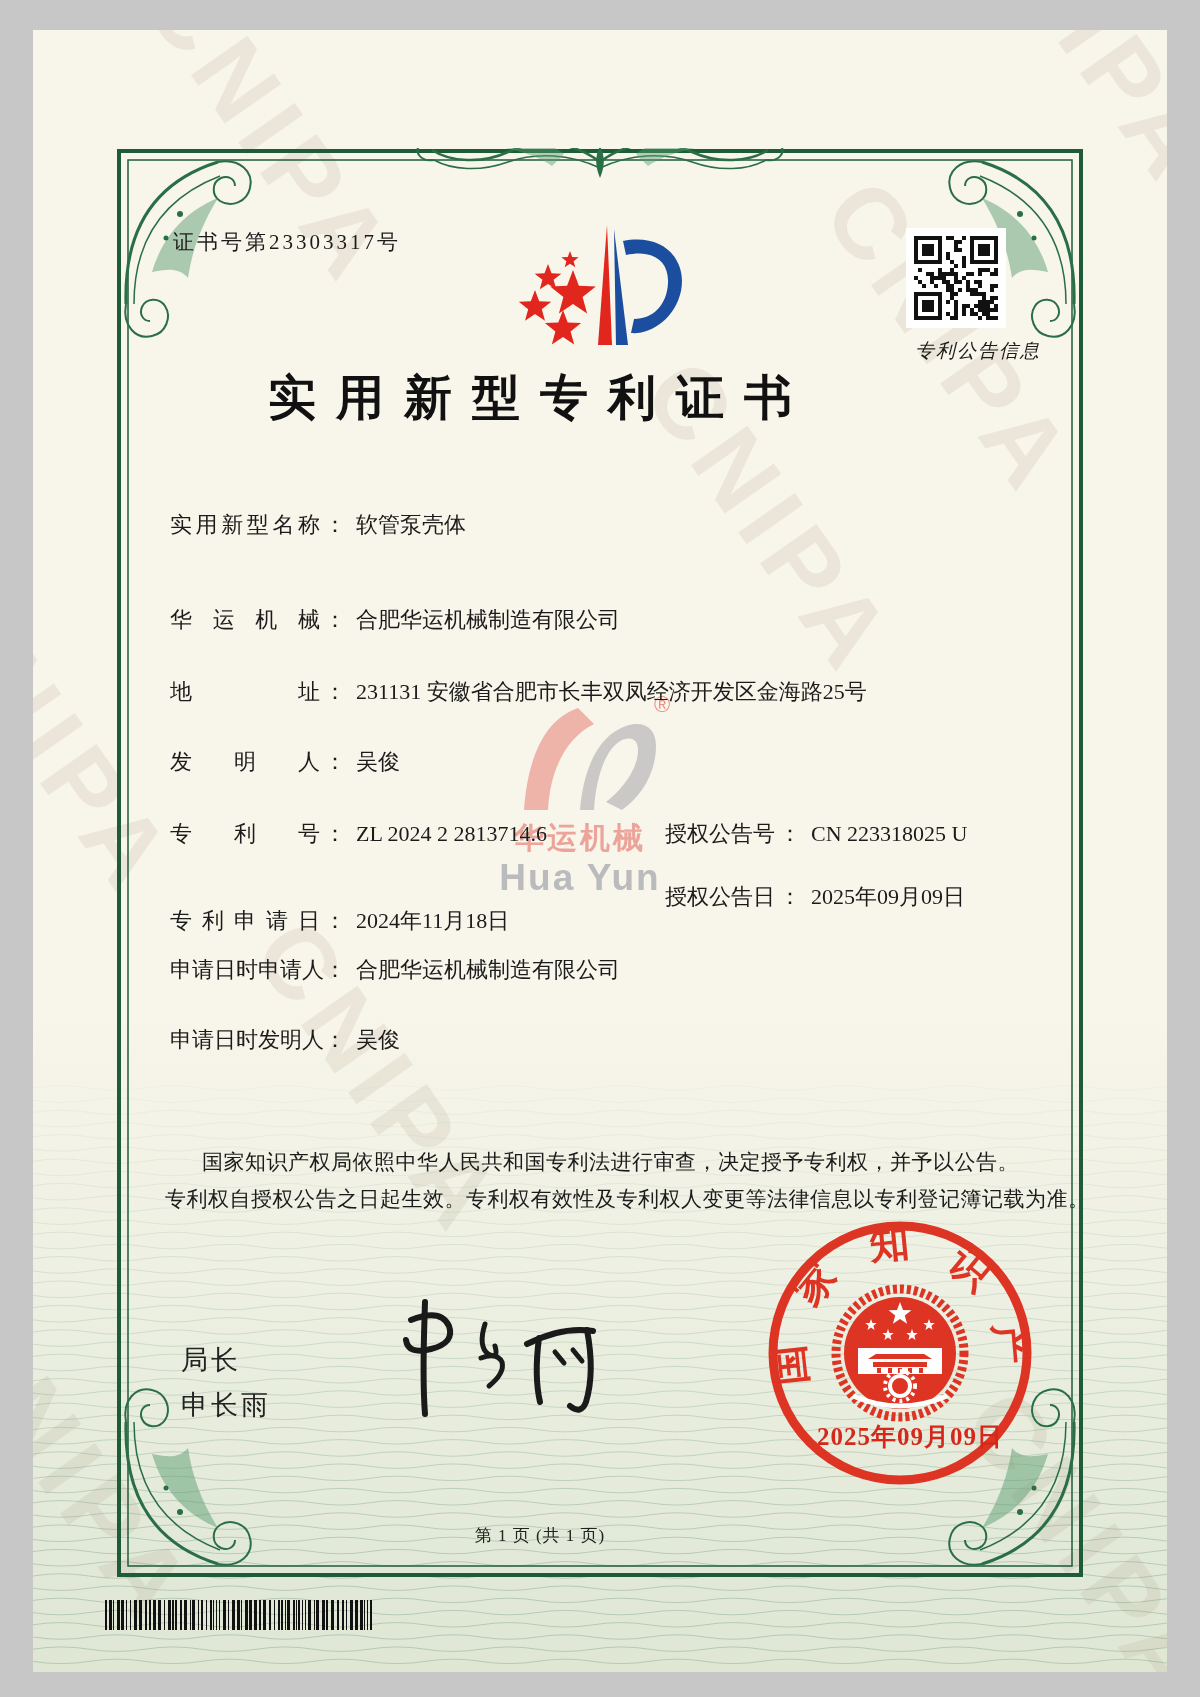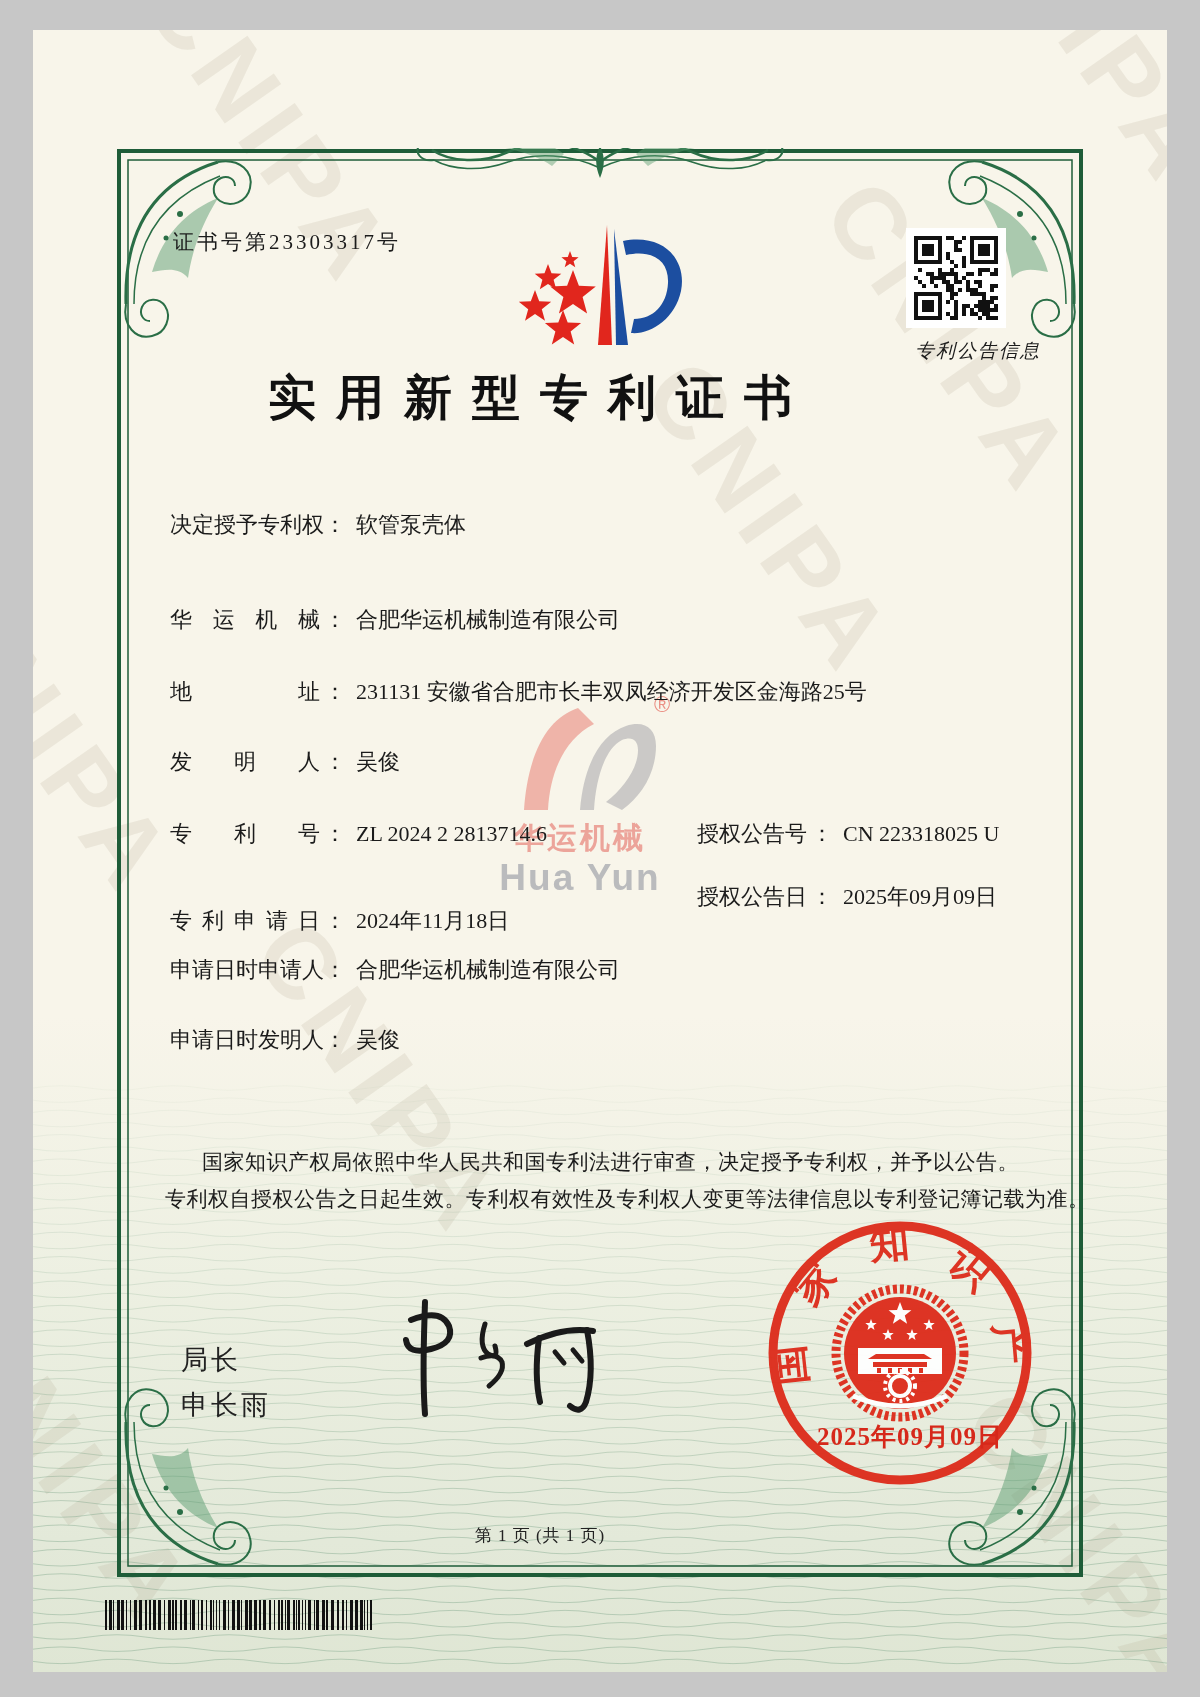--- a/index.html
+++ b/index.html
@@ -33,21 +33,21 @@
   .qr-caption{
     position:absolute;left:838px;top:308px;width:170px;text-align:right;
     font-size:19px;letter-spacing:2px;color:#1b1b1b;font-style:italic;
   }
   .title{
     position:absolute;left:0;top:336px;width:994px;text-align:center;
     font-size:48px;font-weight:bold;letter-spacing:20px;text-indent:20px;color:#111;
   }
   .row{position:absolute;font-size:22px;color:#1b1b1b;white-space:nowrap;}
   .lbl{display:inline-block;width:150px;text-align:justify;text-align-last:justify;vertical-align:bottom;}
-  .lbl.nat{width:auto;text-align-last:auto;margin-left:32px;}
+  .lbl.nat{width:auto;text-align-last:auto;}
   .colon{margin:0 10px 0 4px;}
   .para{position:absolute;font-size:21px;letter-spacing:0.5px;color:#1b1b1b;white-space:nowrap;}
   .director{
     position:absolute;left:148px;
     font-family:"Liberation Sans","DejaVu Sans",sans-serif;
     font-size:27px;color:#222;letter-spacing:3px;
   }
   .sig-svg{position:absolute;left:348px;top:1262px;}
   .seal-svg{position:absolute;left:722px;top:1178px;opacity:.95;}
   .seal-date{
@@ -315,21 +315,21 @@
     <svg class="glyph" width="160" height="130" viewBox="0 0 160 130">
       <path d="M10,120 C14,62 34,28 64,18 L80,34 C52,48 36,80 34,120 Z" fill="rgba(224,60,50,0.35)"></path>
       <path d="M66,120 C70,72 88,44 112,36 C130,30 142,38 142,56 C142,82 128,106 108,120 L92,112 C110,98 124,78 124,60 C124,50 118,46 108,50 C92,58 82,86 80,120 Z" fill="rgba(140,140,150,0.42)"></path>
       <text x="140" y="22" font-size="22" fill="rgba(224,60,50,0.55)" font-family="Liberation Sans, sans-serif">®</text>
     </svg>
     <div class="brand-cn">华运机械</div>
     <div class="brand-en">Hua Yun</div>
   </div>
 
   <div class="row" style="left:137px;top:480px;">
-    <span class="lbl">决定授予专利权</span><span class="colon">：</span><span class="val">软管泵壳体</span>
+    <span class="lbl">实用新型名称</span><span class="colon">：</span><span class="val">软管泵壳体</span>
   </div>
   <div class="row" style="left:137px;top:575px;">
     <span class="lbl">华运机械</span><span class="colon">：</span><span class="val">合肥华运机械制造有限公司</span>
   </div>
   <div class="row" style="left:137px;top:647px;">
     <span class="lbl">地址</span><span class="colon">：</span><span class="val">231131 安徽省合肥市长丰双凤经济开发区金海路25号</span>
   </div>
   <div class="row" style="left:137px;top:717px;">
     <span class="lbl">发明人</span><span class="colon">：</span><span class="val">吴俊</span>
   </div>

